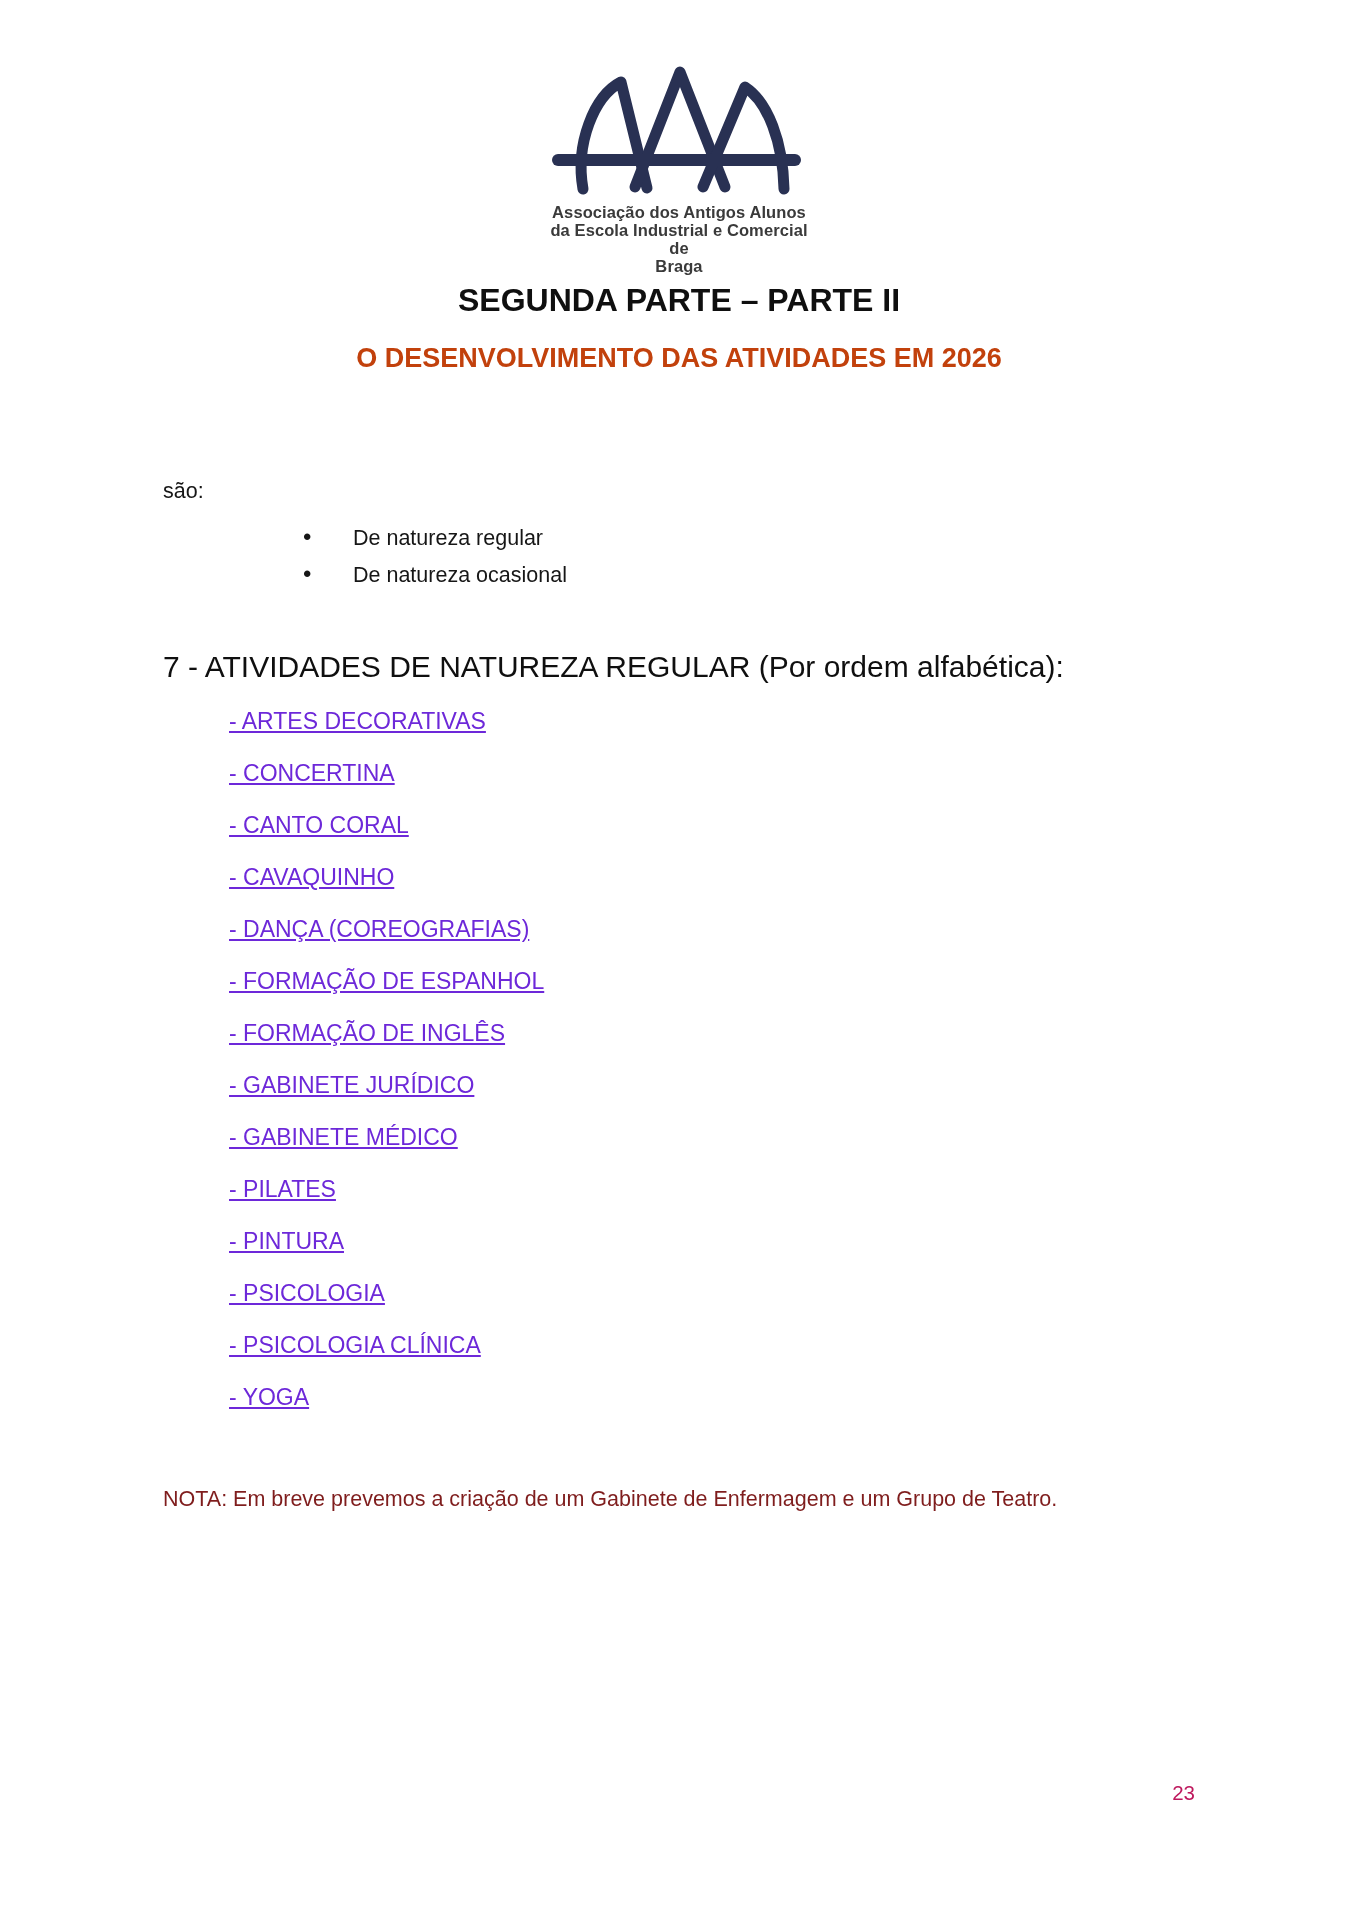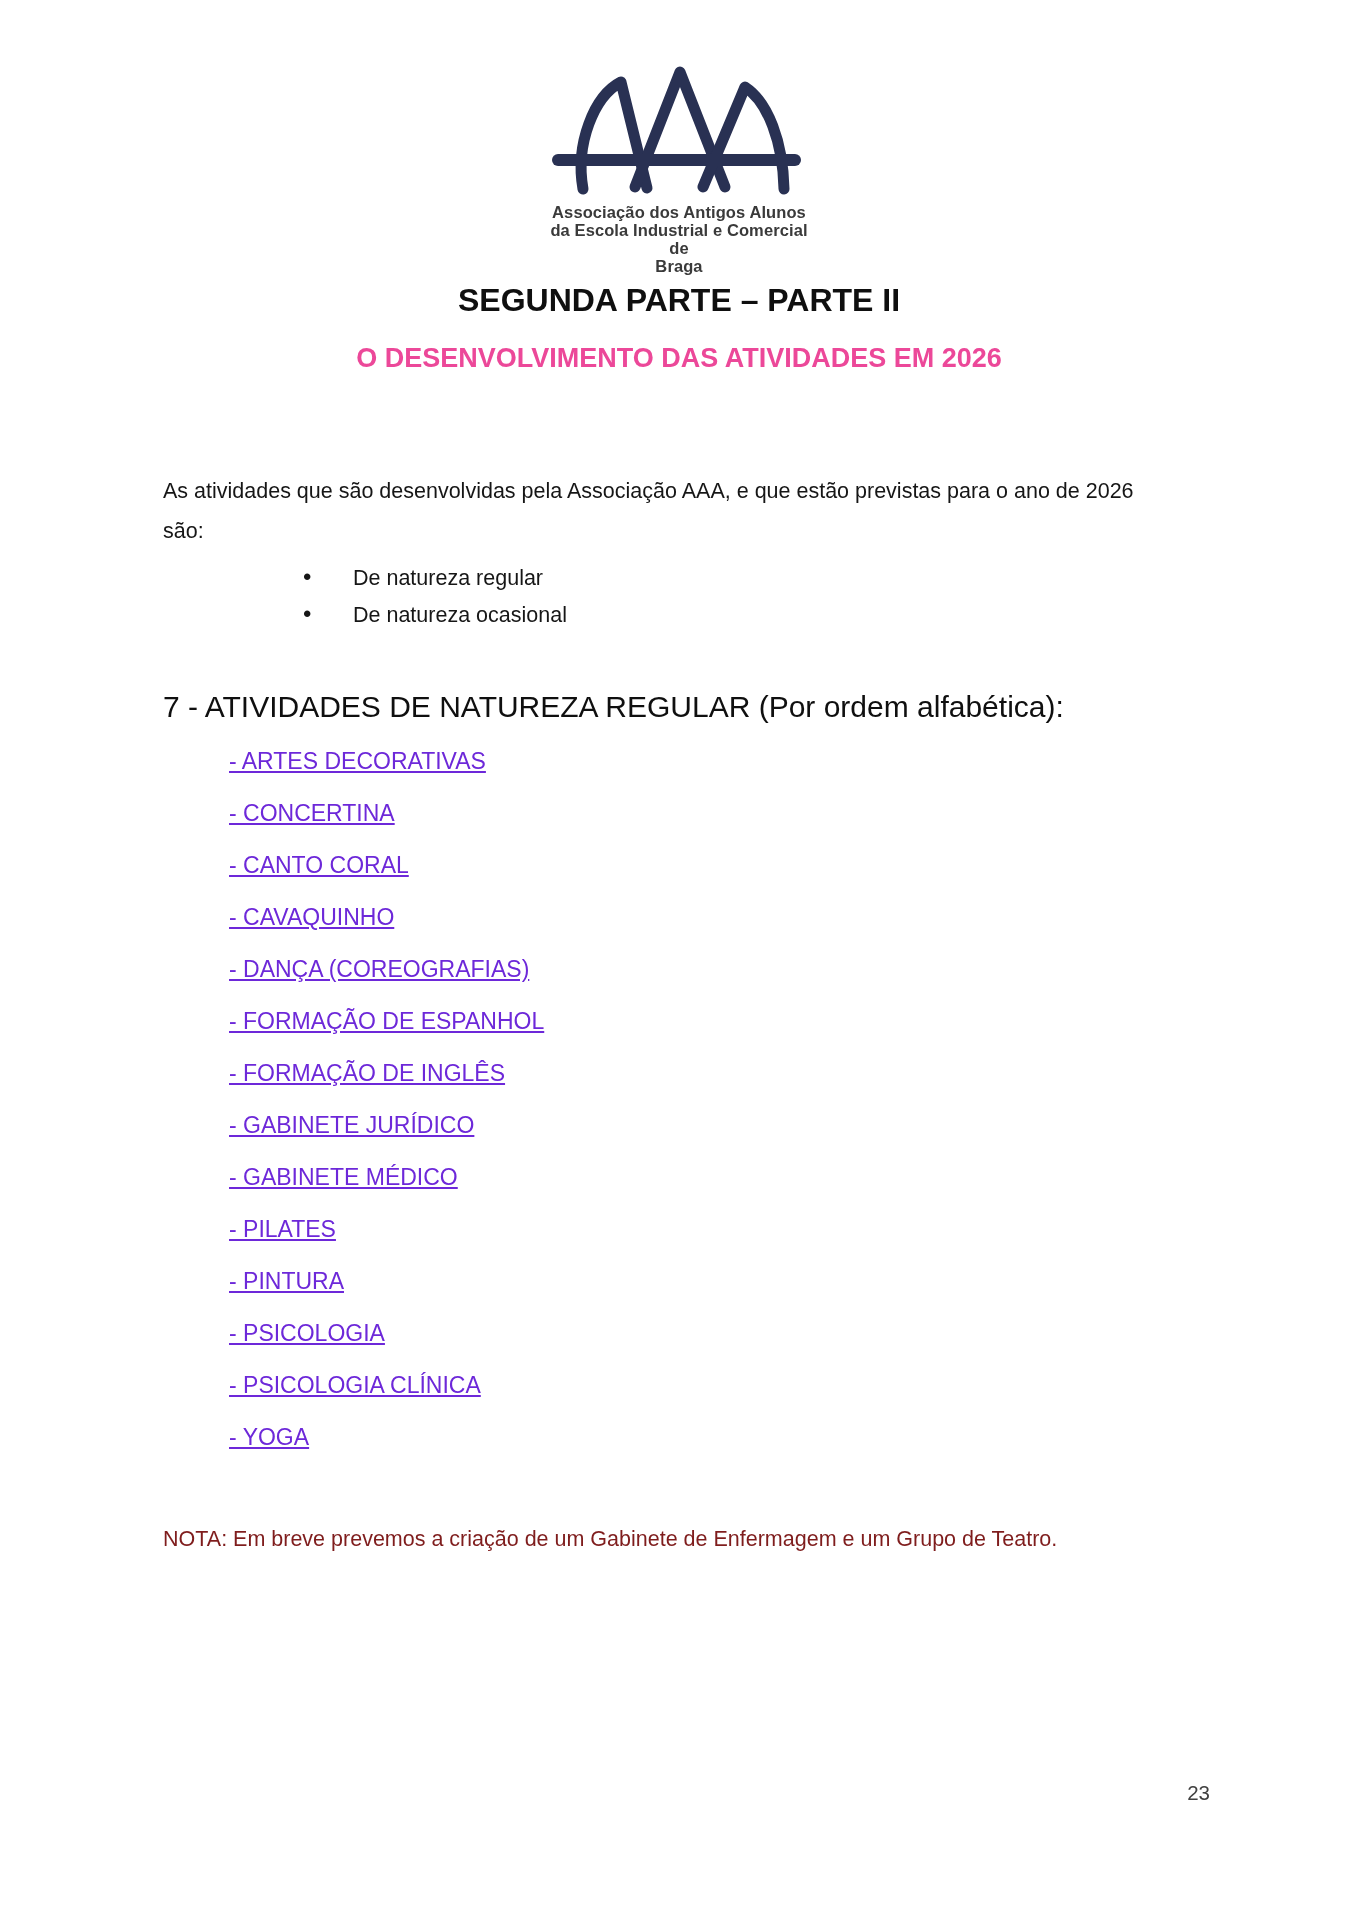--- a/index.html
+++ b/index.html
@@ -43,21 +43,21 @@
     font-weight: 700;
     line-height: 32px;
     color: #0f0f0f;
   }
   .title-2 {
     margin: 26px 0 0 0;
     text-align: center;
     font-size: 27px;
     font-weight: 700;
     line-height: 32px;
-    color: #ec4899;
+    color: #c2410c;
   }
   
   .intro {
     margin-top: 97px;
     font-size: 21.5px;
     line-height: 40px;
     color: #161616;
   }
   .intro .line { white-space: nowrap; }
   .bullet-list {
@@ -102,23 +102,23 @@
     margin-top: 76px;
     font-size: 21.5px;
     line-height: 28px;
     color: #7f1d1d;
     white-space: nowrap;
   }
   
   .page-number {
     position: absolute;
     top: 1781px;
-    right: 148px;
+    right: 163px;
     font-size: 20.5px;
-    color: #404040;
+    color: #be185d;
   }
 </style>
 </head>
 <body>
 
 <div class="page">
 
   <div class="logo-block">
     <svg class="logo-svg" width="270" height="140" viewBox="0 0 270 140" fill="none" stroke="#293153" stroke-width="11" stroke-linecap="round" stroke-linejoin="round">
       <path d="M 39 133 C 31 88 50 40 77 26 L 103 132"></path>
@@ -131,21 +131,20 @@
         <div class="caption-line">da Escola Industrial e Comercial</div>
         <div class="caption-line">de</div>
         <div class="caption-line">Braga</div>
       </div>
   </div>
 
   <div class="title-1">SEGUNDA PARTE – PARTE II</div>
   <div class="title-2">O DESENVOLVIMENTO DAS ATIVIDADES EM 2026</div>
 
   <div class="intro">
-    <div class="line">As atividades que são desenvolvidas pela Associação AAA, e que estão previstas para o ano de 2026</div>
     <div class="line">são:</div>
   </div>
 
   <div class="bullet-list">
       <div class="bullet-row">De natureza regular</div>
       <div class="bullet-row">De natureza ocasional</div>
     </div>
 
   <div class="activities-heading">7 - ATIVIDADES DE NATUREZA REGULAR (Por ordem alfabética):</div>
 

